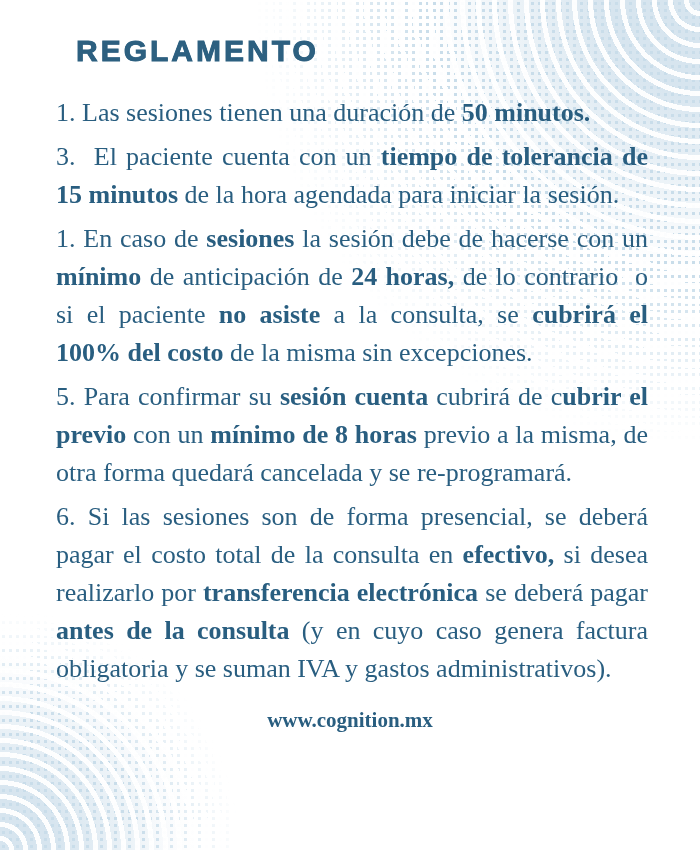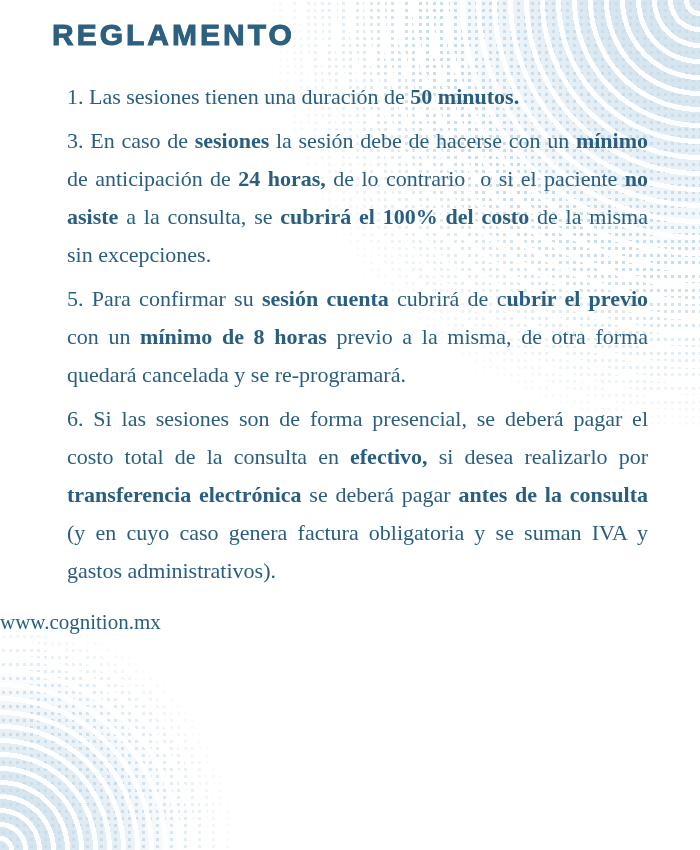--- a/index.html
+++ b/index.html
@@ -34,53 +34,54 @@
       radial-gradient(circle at 0% 100%, rgba(255,255,255,0) 0 140px, #fff 240px),
       repeating-radial-gradient(circle at 0% 100%, rgba(255,255,255,0) 0 9px, rgba(255,255,255,0.95) 9px 14px),
       radial-gradient(circle, var(--c-dot) 1.6px, rgba(255,255,255,0) 1.9px),
       radial-gradient(circle at 0% 100%, var(--c-core) 0 60px, rgba(215,229,239,0) 195px);
     background-size:auto,auto,7px 7px,auto;
   }
 
   
   main{position:relative;z-index:1;}
   .title{
-    padding-top:18px;margin-left:52px;width:max-content;
+    padding-top:34px;margin-left:76px;width:max-content;
     text-align:center;
     font-family:"Liberation Sans","DejaVu Sans",sans-serif;
     font-weight:700;
     font-size:30px;line-height:34px;letter-spacing:3px;
     color:var(--c-title);
     -webkit-text-stroke:0.9px currentColor;
     text-shadow:0 0 0.5px currentColor;
   }
   .rules{margin:26px 52px 0 52px;color:var(--c-body);}
   .rule{
-    margin:0 0 6px 15px;
-    font-size:22px;line-height:38px;
+    margin:0 0 6px 4px;
+    font-size:26px;line-height:38px;
     text-align:justify;text-justify:inter-word;
   }
   .rule b{font-weight:bold;}
   .site{
-    margin-top:20px;text-align:left;
-    font-weight:normal;font-size:21px;color:var(--c-body);
+    margin-top:20px;text-align:center;
+    font-weight:bold;font-size:21px;color:var(--c-body);
   }
 </style>
 </head>
 <body>
 
 <div class="deco deco-tr"></div>
 <div class="deco deco-bl"></div>
 
 <main>
   <header class="title">
     <div>REGLAMENTO</div>
   </header>
 
   <section class="rules" id="rules-list">
       <p class="rule"><span>1. Las sesiones tienen una duración de </span><b>50 minutos.</b></p>
-      <p class="rule"><span>3. En caso de </span><b>sesiones</b><span> la sesión debe de hacerse con un </span><b>mínimo</b><span> de anticipación de </span><b>24 horas,</b><span> de lo contrario&nbsp; o si el paciente </span><b>no asiste</b><span> a la consulta, se </span><b>cubrirá el 100% del costo</b><span> de la misma sin excepciones.</span></p>
+      <p class="rule"><span>3.&nbsp; El paciente cuenta con un </span><b>tiempo de tolerancia de 15 minutos</b><span> de la hora agendada para iniciar la sesión.</span></p>
+      <p class="rule"><span>1. En caso de </span><b>sesiones</b><span> la sesión debe de hacerse con un </span><b>mínimo</b><span> de anticipación de </span><b>24 horas,</b><span> de lo contrario&nbsp; o si el paciente </span><b>no asiste</b><span> a la consulta, se </span><b>cubrirá el 100% del costo</b><span> de la misma sin excepciones.</span></p>
       <p class="rule"><span>5. Para confirmar su </span><b>sesión cuenta</b><span> cubrirá de c</span><b>ubrir el previo</b><span> con un </span><b>mínimo de 8 horas</b><span> previo a la misma, de otra forma quedará cancelada y se re-programará.</span></p>
       <p class="rule"><span>6. Si las sesiones son de forma presencial, se deberá pagar el costo total de la consulta en </span><b>efectivo,</b><span> si desea realizarlo por </span><b>transferencia electrónica</b><span> se deberá pagar </span><b>antes de la consulta</b><span> (y en cuyo caso genera factura obligatoria y se suman IVA y gastos administrativos).</span></p>
     </section>
 
   <footer class="site">www.cognition.mx</footer>
 </main>
 
 </body></html>

